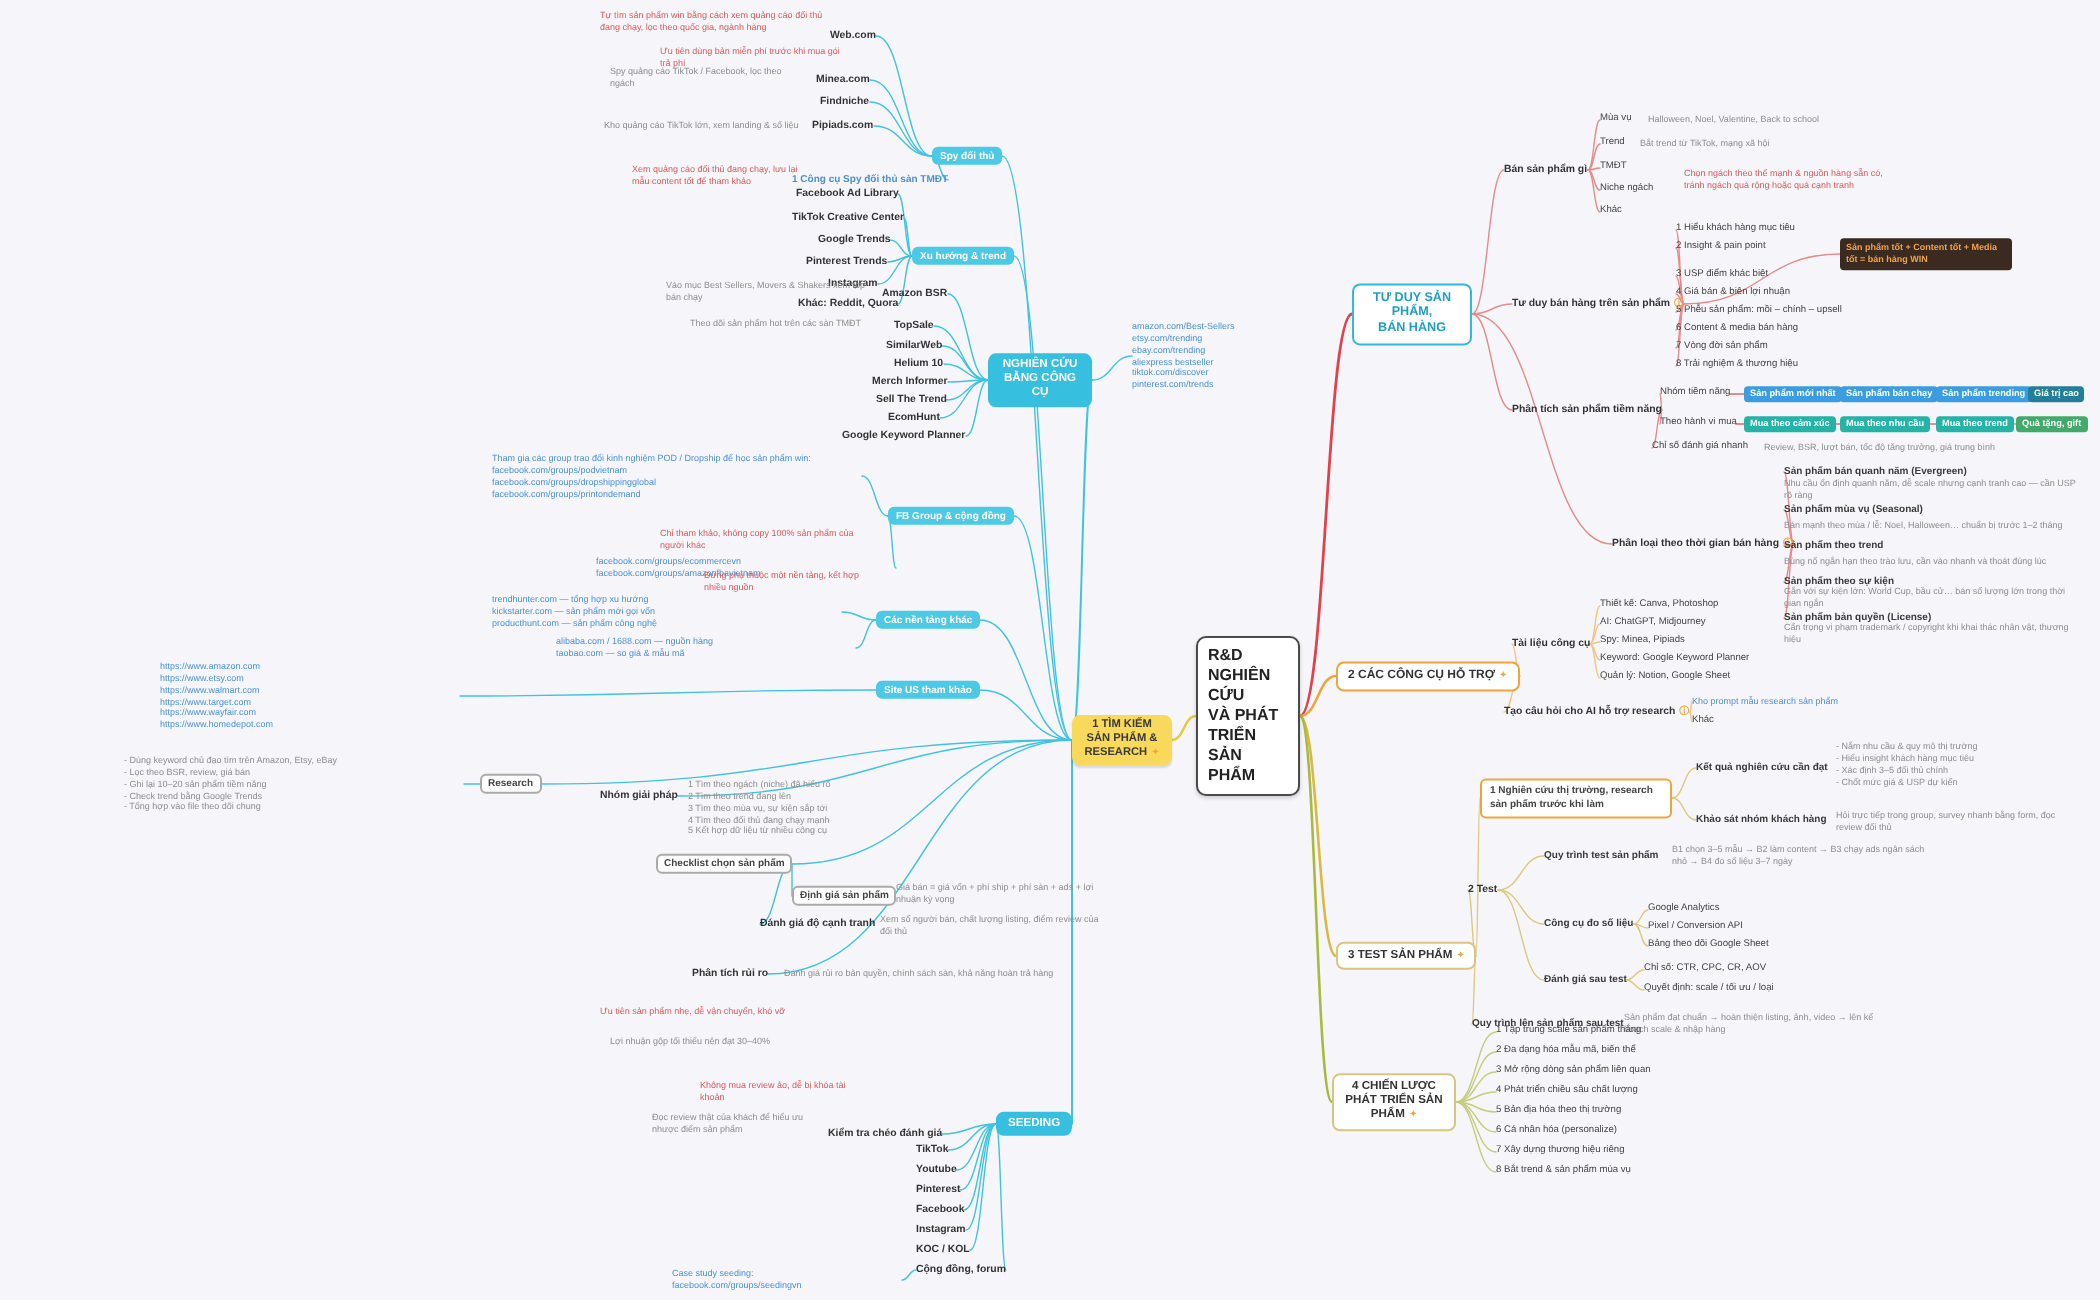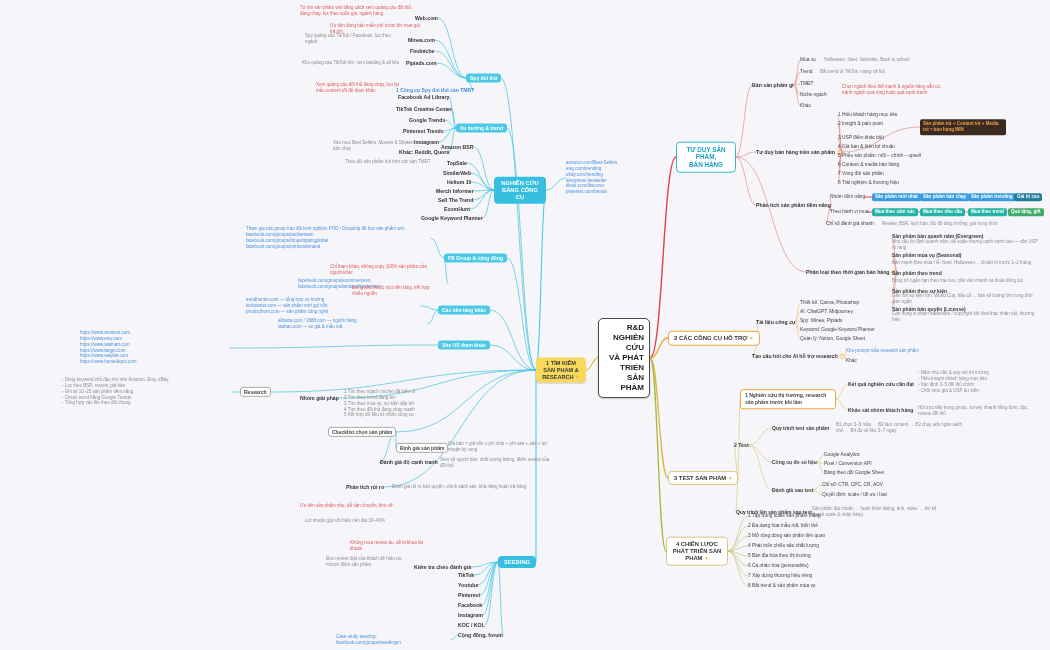--- a/index.html
+++ b/index.html
@@ -3,21 +3,21 @@
 <meta charset="utf-8">
 <style>
   html,body{margin:0;padding:0;width:1050px;height:650px;overflow:hidden;
     background:#f6f6fa;font-family:"Liberation Sans","DejaVu Sans",sans-serif;}
   #canvas{position:relative;width:1050px;height:650px;}
   #edges{position:absolute;left:0;top:0;pointer-events:none;}
   .node{position:absolute;transform:translateY(-50%);box-sizing:border-box;line-height:1.25;}
   .nowrap{white-space:nowrap;}
   .wrap{white-space:pre-line;}
   .center{background:#fff;border:1.2px solid #4a4a4a;border-radius:5px;padding:4px 5px;
-    font-size:8px;font-weight:700;color:#222;text-align:right;box-shadow:0 1px 2px rgba(0,0,0,.18);}
+    font-size:8px;font-weight:700;color:#222;text-align:left;box-shadow:0 1px 2px rgba(0,0,0,.18);}
   .yellow-box{background:#f9d95c;border-radius:4px;padding:2px 4px;font-size:5.6px;font-weight:700;color:#3a3a3a;text-align:center;box-shadow:0 1px 1px rgba(0,0,0,.12);}
   .cyan-fill{background:#36bfdf;color:#fff;border-radius:4px;padding:2.5px 6px;font-size:5.8px;font-weight:700;text-align:center;}
   .cyan-small{background:#4cc9e4;color:#fff;border-radius:3px;padding:1.5px 4px;font-size:5px;font-weight:700;}
   .outline-cyan{background:#fff;border:1px solid #34b8d8;color:#1f9fc4;border-radius:4px;padding:2.5px 5px;font-size:6.3px;font-weight:700;text-align:center;}
   .orange-box{background:#fff;border:1px solid #f0a43c;color:#333;border-radius:4px;padding:2.5px 5px;font-size:6px;font-weight:700;}
   .plain-box{background:#fff;border:1px solid #d9c480;color:#333;border-radius:4px;padding:2.5px 5px;font-size:5.8px;font-weight:700;text-align:center;}
   .bold-small{font-size:5.2px;font-weight:700;color:#333;}
   .bold-tiny{font-size:5px;font-weight:700;color:#3a3a3a;}
   .tiny-label{font-size:4.8px;color:#444;}
   .tiny-text{font-size:4.5px;color:#8d8d8d;line-height:1.3;}

